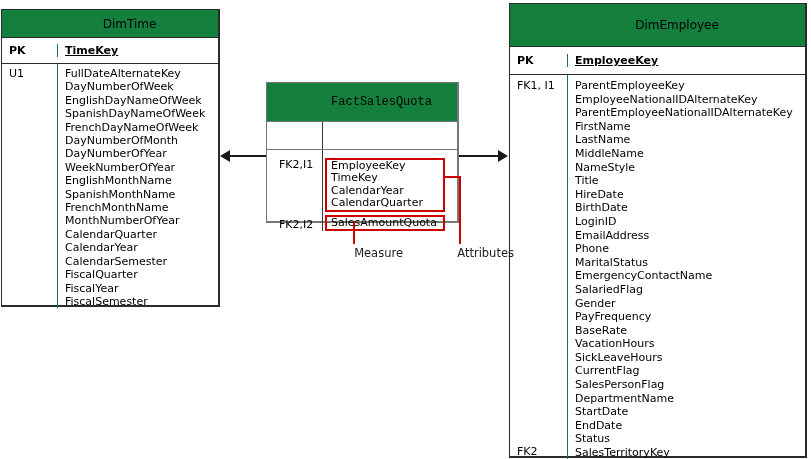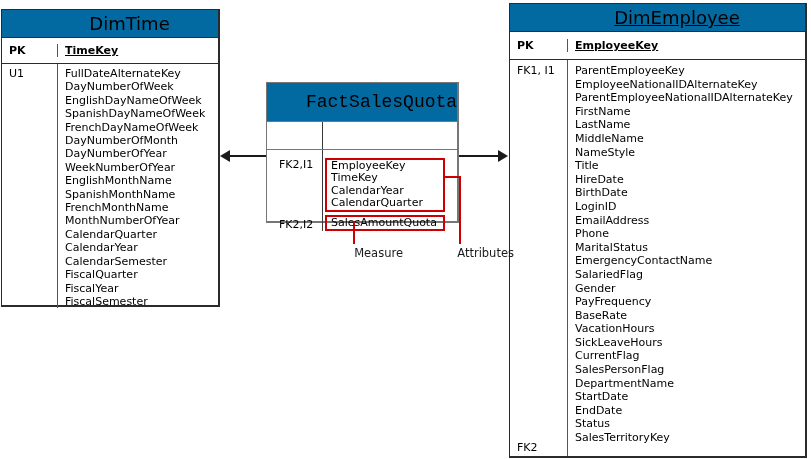--- a/index.html
+++ b/index.html
@@ -9,23 +9,23 @@
     font-family:"DejaVu Sans","Liberation Sans",sans-serif; color:#000;
     overflow:hidden;
   }
   .tbl {
     position:absolute; background:#fff;
     border:1px solid #2b2b2b; border-right-width:2px; border-bottom-width:2px;
     display:flex; flex-direction:column;
   }
   .tbl.fact { border-color:#767676; }
   .tbl-header {
-    background:#0369a1; border-bottom:1px solid #2b2b2b;
+    background:#15803d; border-bottom:1px solid #2b2b2b;
     display:flex; align-items:center; justify-content:center;
-    font-size:18px; flex:none;padding-left:39px;
+    font-size:12px; flex:none;padding-left:39px;
   }
   .fact .tbl-header { border-bottom-color:#767676; }
   .row { display:flex; flex:none; }
   .pk-row { border-bottom:1px solid #2b2b2b; align-items:center; }
   .keycol { width:55px; flex:none; font-size:11px; }
   .dim-employee .keycol { width:57px; }
   .fieldcol { flex:1; border-left:1px solid #0f766e; font-size:11px; min-width:0; }
   .pk-label { padding-left:7px; font-weight:bold; }
   .key-field { padding-left:7px; font-weight:bold; text-decoration:underline; white-space:nowrap; }
   .body-row { flex:1; align-items:stretch; }
@@ -36,21 +36,21 @@
   .field-row.bold { font-weight:normal; }
   .dim-employee .fields { padding-top:4px; }
   .dim-employee .field-row { line-height:13.6px; }
   .dim-employee .body-row .keycol { padding-top:4px; line-height:13.6px; }
   
   .dim-time { left:1px; top:9px; width:219px; height:298px; }
   .dim-time .tbl-header { height:28px; }
   .dim-time .pk-row { height:26px; }
   
   .dim-employee { left:509px; top:3px; width:298px; height:455px; }
-  .dim-employee .tbl-header { height:28px;text-decoration:underline; }
+  .dim-employee .tbl-header { height:43px; }
   .dim-employee .pk-row { height:28px; }
   
   .fact { left:266px; top:82px; width:193px; height:141px; }
   .fact .tbl-header { height:39px;font-family:Liberation Mono, monospace; }
   .fact .empty-row { height:28px; border-bottom:1px solid #767676; }
   .fact .body-row .keycol { padding:8px 0 0 5px; line-height:13px; }
   .fact .fieldcol { border-left-color:#3a3a3a; }
   .redbox { border:2px solid #cc0000; width:120px; margin-left:2px; }
   .attr-box { margin-top:8px; }
   .measure-box { margin-top:3px; }

